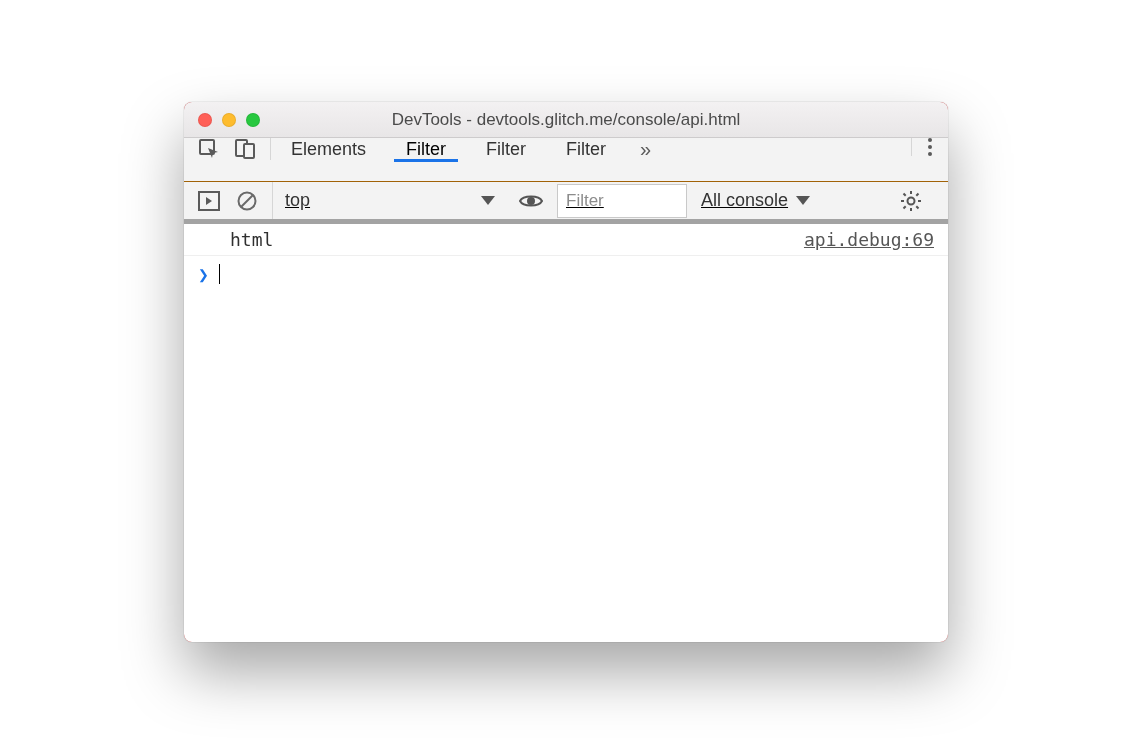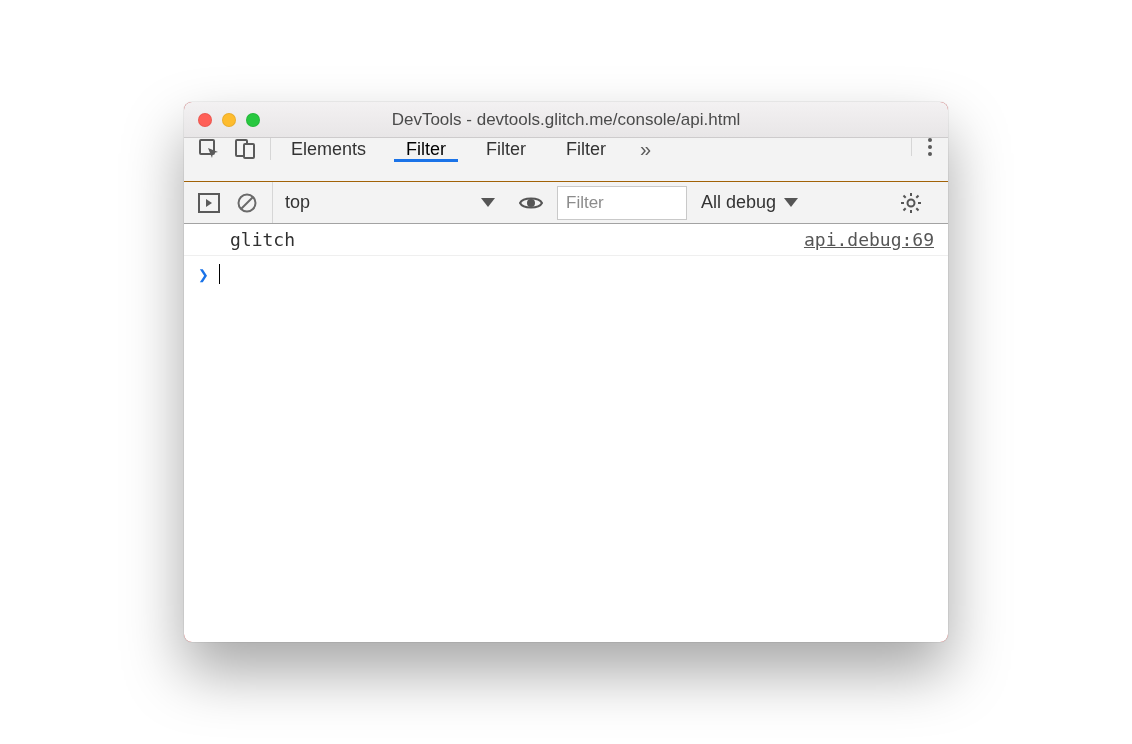--- a/index.html
+++ b/index.html
@@ -107,23 +107,24 @@
     align-items: center;
     padding: 0 16px;
     border-left: 1px solid #d6d6d6;
   }
   .kebab { display:flex; flex-direction:column; gap:3px; cursor:pointer; }
   .kebab span { width:4px; height:4px; border-radius:50%; background:#5a5a5a; }
   
   .toolbar {
     height: 42px;
     background: #f3f3f3;
-    border-bottom: 1px solid #a3a3a3;
+    border-bottom: 5px solid #a3a3a3;
     display: flex;
     align-items: flex-start;
+    text-decoration: underline;
   }
   .tb-group-a {
     display:flex; align-items:center; gap:16px;
     padding: 0 14px;
     border-right: 1px solid #d6d6d6;
     height: 100%;
   }
   .tb-group-b {
     display:flex; align-items:center; flex:1;
     padding: 0 10px 0 12px;
@@ -259,21 +260,21 @@
         <span class="tri-down"></span>
       </div>
       <span class="eye">
         <svg width="24" height="16" viewBox="0 0 24 16">
             <path d="M1 8 C4 2 20 2 23 8 C20 14 4 14 1 8 Z" fill="none" stroke="#555" stroke-width="2"></path>
             <circle cx="12" cy="8" r="4" fill="#555"></circle>
           </svg>
       </span>
       <input class="filter-input" placeholder="Filter" style="">
       <div class="levels">
-        <span>All debug</span>
+        <span>All console</span>
         <span class="tri-down"></span>
       </div>
       <span class="gear">
         <svg width="22" height="22" viewBox="0 0 22 22">
             <circle cx="11" cy="11" r="3.5" fill="none" stroke="#555" stroke-width="2"></circle>
             <g stroke="#555" stroke-width="2">
               <line x1="11" y1="1" x2="11" y2="4"></line>
               <line x1="11" y1="18" x2="11" y2="21"></line>
               <line x1="1" y1="11" x2="4" y2="11"></line>
               <line x1="18" y1="11" x2="21" y2="11"></line>
@@ -282,21 +283,21 @@
               <line x1="3.5" y1="18.5" x2="5.7" y2="16.3"></line>
               <line x1="16.3" y1="5.7" x2="18.5" y2="3.5"></line>
             </g>
           </svg>
       </span>
     </div>
   </div>
 
   <div class="console-body">
     <div class="log-row">
-      <span class="log-msg">glitch</span>
+      <span class="log-msg">html</span>
       <span class="log-src">api.debug:69</span>
     </div>
     <div class="prompt-row">
       <span class="chevron">❯</span>
       <span class="caret"></span>
       <input class="prompt-input" style="">
     </div>
   </div>
 
 </div>

